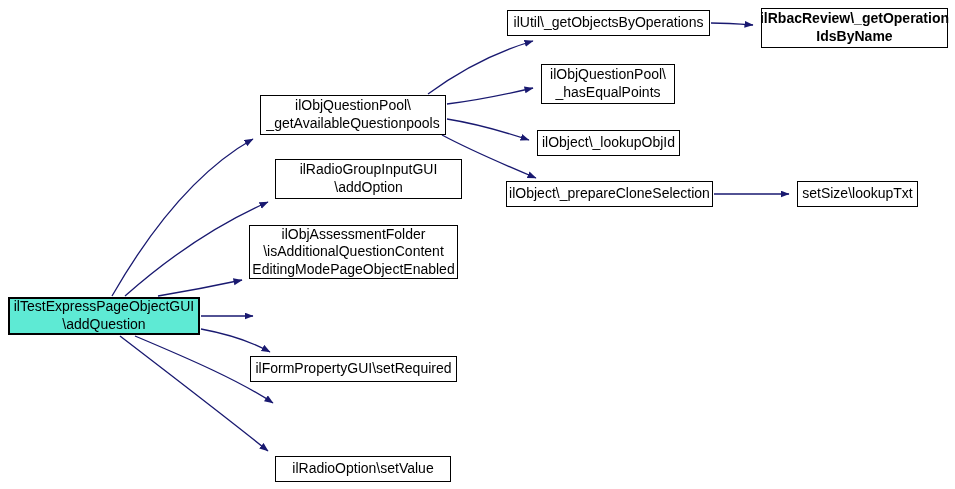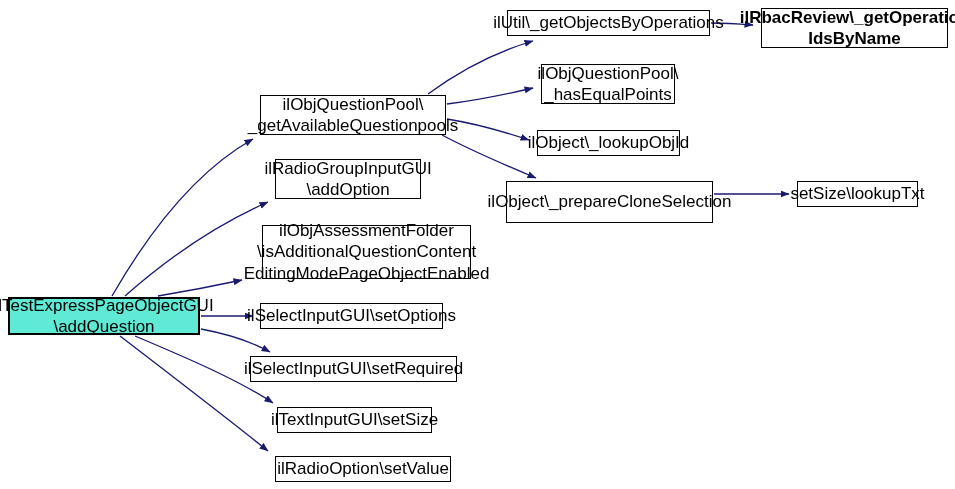--- a/index.html
+++ b/index.html
@@ -23,21 +23,21 @@
     height: 489px;
     z-index: 1;
   }
   .node {
     position: absolute;
     box-sizing: border-box;
     z-index: 2;
     background: #ffffff;
     border: 1px solid #000000;
     color: #000000;
-    font-size: 17px;
+    font-size: 14px;
     line-height: 1.26;
     text-align: center;
     white-space: pre-line;
     display: flex;
     align-items: center;
     justify-content: center;
     padding: 1px 4px;
     cursor: pointer;
   }
   .node.focus {
@@ -73,42 +73,40 @@
       <path d="M 714,194 L 789,194" marker-end="url(#arrow)"></path>
     </g>
   </svg>
 
   <div class="node focus" style="left:8px; top:297px; width:192px; height:38px;">ilTestExpressPageObjectGUI
 \addQuestion</div>
 
   <div class="node" style="left:260px; top:95px; width:186px; height:40px;">ilObjQuestionPool\
 _getAvailableQuestionpools</div>
 
-  <div class="node" style="left:275px; top:159px; width:146px; height:40px;">ilRadioGroupInputGUI
+  <div class="node" style="left:275px; top:159px; width:187px; height:40px;">ilRadioGroupInputGUI
 \addOption</div>
 
-  <div class="node" style="left:262px; top:225px; width:209px; height:54px;">ilObjAssessmentFolder
+  <div class="node" style="left:249px; top:225px; width:209px; height:54px;">ilObjAssessmentFolder
 \isAdditionalQuestionContent
 EditingModePageObjectEnabled</div>
 
-  <div class="node" style="left:260px; top:303px; width:183px; height:26px;">ilSelectInputGUI\setOptions</div>
 
-  <div class="node" style="left:250px; top:356px; width:207px; height:26px;">ilSelectInputGUI\setRequired</div>
+  <div class="node" style="left:250px; top:356px; width:207px; height:26px;">ilFormPropertyGUI\setRequired</div>
 
-  <div class="node" style="left:277px; top:407px; width:155px; height:26px;">ilTextInputGUI\setSize</div>
 
   <div class="node" style="left:275px; top:456px; width:176px; height:26px;">ilRadioOption\setValue</div>
 
   <div class="node" style="left:507px; top:10px; width:203px; height:26px;">ilUtil\_getObjectsByOperations</div>
 
   <div class="node" style="left:541px; top:64px; width:134px; height:40px;">ilObjQuestionPool\
 _hasEqualPoints</div>
 
   <div class="node" style="left:537px; top:130px; width:143px; height:26px;">ilObject\_lookupObjId</div>
 
-  <div class="node" style="left:506px; top:181px; width:207px; height:42px;">ilObject\_prepareCloneSelection</div>
+  <div class="node" style="left:506px; top:181px; width:207px; height:26px;">ilObject\_prepareCloneSelection</div>
 
   <div class="node" style="left:761px; top:8px; width:187px; height:40px;font-weight:bold;">ilRbacReview\_getOperation
 IdsByName</div>
 
   <div class="node" style="left:797px; top:181px; width:121px; height:26px;">setSize\lookupTxt</div>
 
 </div>
 
 </body></html>

